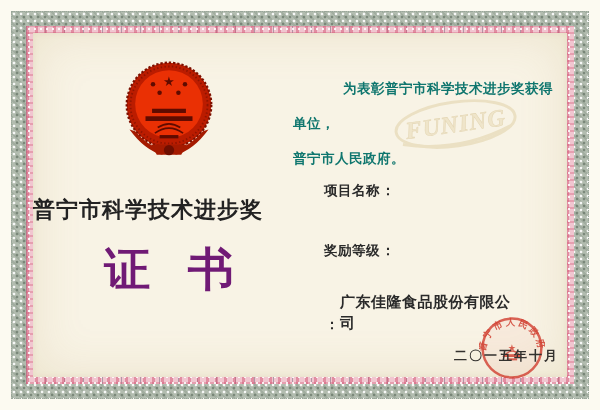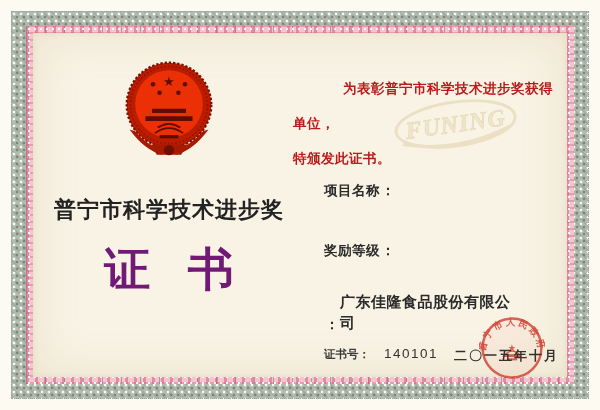--- a/index.html
+++ b/index.html
@@ -22,26 +22,26 @@
       repeating-linear-gradient(90deg, rgba(209,85,115,.5) 0 3px, rgba(209,85,115,0) 3px 9px),
       repeating-linear-gradient(0deg, rgba(209,85,115,.35) 0 2px, transparent 2px 7px),
       repeating-linear-gradient(90deg, rgba(80,80,100,.4) 0 1px, transparent 1px 19px);
     background-size:6px 6px,auto,auto,auto;}
   
   .field{position:relative;height:100%;background:#f8f3e5;
     box-shadow:inset 0 0 48px rgba(185,155,90,.18), inset 0 0 6px rgba(150,130,80,.12);}
   .abs{position:absolute;}
   
   .emblem{left:89px;top:28px;width:94px;height:103px;}
-  .award-title{left:0;top:162px;width:272px;text-align:center;
+  .award-title{left:0;top:162px;width:272px;text-align:left;
     font-size:22px;font-weight:bold;color:#222;letter-spacing:1px;white-space:nowrap;}
   .doc-title{left:0;top:206px;width:272px;text-align:center;
     font-size:46px;font-weight:bold;color:#701a75;word-spacing:26px;white-space:nowrap;}
   
-  .intro{left:260px;top:38px;width:272px;font-size:13.5px;font-weight:bold;color:#b91c1c;
+  .intro{left:260px;top:38px;width:272px;font-size:13.5px;font-weight:bold;color:#0f766e;
     line-height:35px;letter-spacing:.5px;}
   .intro .indent{text-indent:50px;display:block;}
   .row{display:flex;align-items:flex-end;left:291px;color:#2a2a2a;}
   .row .lbl{font-size:13.5px;font-weight:bold;width:56px;letter-spacing:.5px;flex:none;}
   .row .colon{font-size:13.5px;font-weight:bold;width:16px;text-align:center;flex:none;}
   .row .val{font-size:15px;font-weight:bold;width:182px;line-height:21px;margin-top:-2px;letter-spacing:.5px;}
   .certno{left:291px;top:313px;display:flex;align-items:baseline;color:#3a3a3a;}
   .certno .lbl{font-size:11.5px;font-weight:bold;margin-right:14px;}
   .certno .num{font-family:"Liberation Sans",sans-serif;font-size:13.5px;letter-spacing:1.5px;color:#333;}
   .date{left:421px;top:314px;font-size:13px;font-weight:bold;color:#33312e;
@@ -83,40 +83,36 @@
           <path d="M92,72 Q76,94 57,99 L57,94 Q72,90 86,74 Z" fill="#a51a00"></path>
           <path d="M31,88 h38 l-6,11 h-26 z" fill="#a51a00"></path>
           <circle cx="50" cy="94" r="5.5" fill="#6f0e00"></circle>
         </svg>
 
         <div class="abs award-title txtlayer">普宁市科学技术进步奖</div>
         <div class="abs doc-title txtlayer">证 书</div>
 
         <div class="abs intro txtlayer">
           <span class="indent">为表彰普宁市科学技术进步奖获得单位，</span>
-          <span>特颁发此证书。</span>
+          <span>普宁市人民政府。</span>
         </div>
 
         <div class="abs row txtlayer" style="top:149px">
           <span class="lbl">项目名称</span>
           <span class="colon">：</span>
         </div>
         <div class="abs row txtlayer" style="top:209px">
           <span class="lbl">奖励等级</span>
           <span class="colon">：</span>
         </div>
         <div class="abs row txtlayer" style="top:261px">
           <span class="colon">：</span>
           <span class="val">广东佳隆食品股份有限公司</span>
         </div>
 
-        <div class="abs certno txtlayer">
-          <span class="lbl">证书号：</span>
-          <span class="num">140101</span>
-        </div>
 
         <svg class="abs seal" viewBox="0 0 64 64">
           <defs>
             <path id="sealArc" d="M 7,43 A 26,26 0 1 1 57,43"></path>
           </defs>
           <circle cx="32" cy="32" r="28.5" fill="#e8604f" opacity="0.07"></circle>
           <circle cx="32" cy="32" r="28.5" fill="none" stroke="#d0392b" stroke-width="2.4" opacity="0.85"></circle>
           <text font-size="9" fill="#cf3526" opacity="0.88" letter-spacing="2.5" font-weight="bold">
             <textPath href="#sealArc" startOffset="8%">普宁市人民政府</textPath>
           </text>

